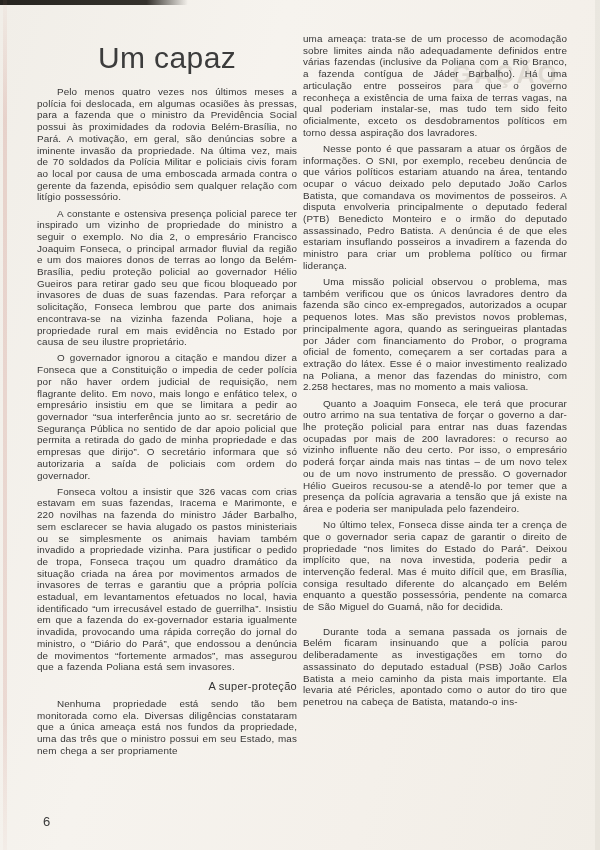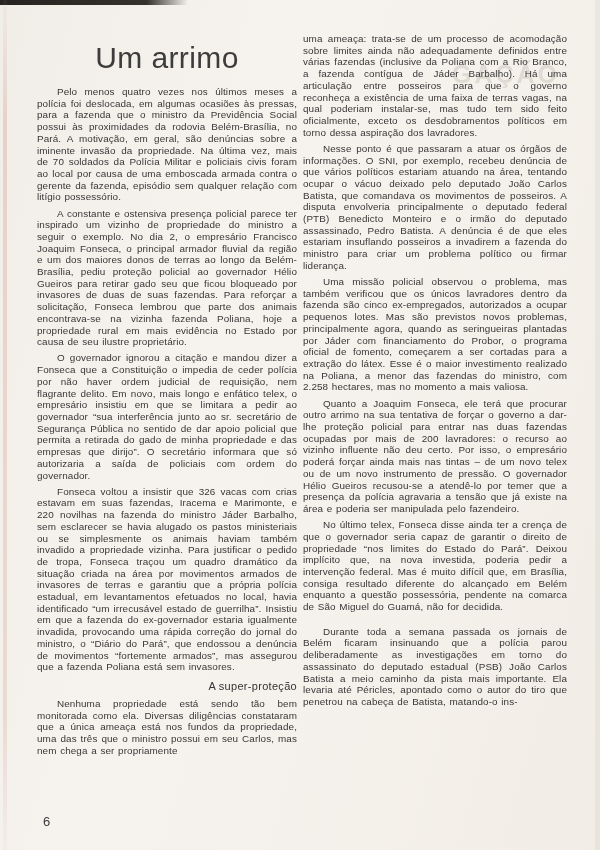--- a/index.html
+++ b/index.html
@@ -77,28 +77,28 @@
 <div class="page">
 
   <div class="top-strip"></div>
   <div class="left-edge"></div>
   <div class="right-edge"></div>
 
   <div class="ghost-text">GAÇÃO</div>
 
   <div class="col col-left body-text">
     <h1 class="headline">
-      <span>Um arrimo</span>
+      <span>Um capaz</span>
     </h1>
     <p>Pelo menos quatro vezes nos últimos meses a polícia foi deslocada, em algumas ocasiões às pressas, para a fazenda que o ministro da Previdência Social possui às proximidades da rodovia Belém-Brasília, no Pará. A motivação, em geral, são denúncias sobre a iminente invasão da propriedade. Na última vez, mais de 70 soldados da Polícia Militar e policiais civis foram ao local por causa de uma emboscada armada contra o gerente da fazenda, episódio sem qualquer relação com litígio possessório.</p>
     <p>A constante e ostensiva presença policial parece ter inspirado um vizinho de propriedade do ministro a seguir o exemplo. No dia 2, o empresário Francisco Joaquim Fonseca, o principal armador fluvial da região e um dos maiores donos de terras ao longo da Belém-Brasília, pediu proteção policial ao governador Hélio Gueiros para retirar gado seu que ficou bloqueado por invasores de duas de suas fazendas. Para reforçar a solicitação, Fonseca lembrou que parte dos animais encontrava-se na vizinha fazenda Poliana, hoje a propriedade rural em mais evidência no Estado por causa de seu ilustre proprietário.</p>
     <p>O governador ignorou a citação e mandou dizer a Fonseca que a Constituição o impedia de ceder polícia por não haver ordem judicial de requisição, nem flagrante delito. Em novo, mais longo e enfático telex, o empresário insistiu em que se limitara a pedir ao governador “sua interferência junto ao sr. secretário de Segurança Pública no sentido de dar apoio policial que permita a retirada do gado de minha propriedade e das empresas que dirijo”. O secretário informara que só autorizaria a saída de policiais com ordem do governador.</p>
     <p>Fonseca voltou a insistir que 326 vacas com crias estavam em suas fazendas, Iracema e Marimonte, e 220 novilhas na fazenda do ministro Jáder Barbalho, sem esclarecer se havia alugado os pastos ministeriais ou se simplesmente os animais haviam também invadido a propriedade vizinha. Para justificar o pedido de tropa, Fonseca traçou um quadro dramático da situação criada na área por movimentos armados de invasores de terras e garantiu que a própria polícia estadual, em levantamentos efetuados no local, havia identificado “um irrecusável estado de guerrilha”. Insistiu em que a fazenda do ex-governador estaria igualmente invadida, provocando uma rápida correção do jornal do ministro, o “Diário do Pará”, que endossou a denúncia de movimentos “fortemente armados”, mas assegurou que a fazenda Poliana está sem invasores.</p>
     <h3 class="subhead">A super-proteção</h3>
-    <p>Nenhuma propriedade está sendo tão bem monitorada como ela. Diversas diligências constataram que a única ameaça está nos fundos da propriedade, uma das três que o ministro possui em seu Carlos, mas nem chega a ser propriamente</p>
+    <p>Nenhuma propriedade está sendo tão bem monitorada como ela. Diversas diligências constataram que a única ameaça está nos fundos da propriedade, uma das três que o ministro possui em seu Estado, mas nem chega a ser propriamente</p>
   </div>
 
   <div class="col col-right body-text">
     <p class="no-indent">uma ameaça: trata-se de um processo de acomodação sobre limites ainda não adequadamente definidos entre várias fazendas (inclusive da Poliana com a Rio Branco, a fazenda contígua de Jáder Barbalho). Há uma articulação entre posseiros para que o governo reconheça a existência de uma faixa de terras vagas, na qual poderiam instalar-se, mas tudo tem sido feito oficialmente, exceto os desdobramentos políticos em torno dessa aspiração dos lavradores.</p>
     <p>Nesse ponto é que passaram a atuar os órgãos de informações. O SNI, por exemplo, recebeu denúncia de que vários políticos estariam atuando na área, tentando ocupar o vácuo deixado pelo deputado João Carlos Batista, que comandava os movimentos de posseiros. A disputa envolveria principalmente o deputado federal (PTB) Benedicto Monteiro e o irmão do deputado assassinado, Pedro Batista. A denúncia é de que eles estariam insuflando posseiros a invadirem a fazenda do ministro para criar um problema político ou firmar liderança.</p>
     <p>Uma missão policial observou o problema, mas também verificou que os únicos lavradores dentro da fazenda são cinco ex-empregados, autorizados a ocupar pequenos lotes. Mas são previstos novos problemas, principalmente agora, quando as seringueiras plantadas por Jáder com financiamento do Probor, o programa oficial de fomento, começarem a ser cortadas para a extração do látex. Esse é o maior investimento realizado na Poliana, a menor das fazendas do ministro, com 2.258 hectares, mas no momento a mais valiosa.</p>
     <p>Quanto a Joaquim Fonseca, ele terá que procurar outro arrimo na sua tentativa de forçar o governo a dar-lhe proteção policial para entrar nas duas fazendas ocupadas por mais de 200 lavradores: o recurso ao vizinho influente não deu certo. Por isso, o empresário poderá forçar ainda mais nas tintas – de um novo telex ou de um novo instrumento de pressão. O governador Hélio Gueiros recusou-se a atendê-lo por temer que a presença da polícia agravaria a tensão que já existe na área e poderia ser manipulada pelo fazendeiro.</p>
     <p>No último telex, Fonseca disse ainda ter a crença de que o governador seria capaz de garantir o direito de propriedade “nos limites do Estado do Pará”. Deixou implícito que, na nova investida, poderia pedir a intervenção federal. Mas é muito difícil que, em Brasília, consiga resultado diferente do alcançado em Belém enquanto a questão possessória, pendente na comarca de São Miguel do Guamá, não for decidida.</p>
     <h2 class="headline-2">
     </h2>

